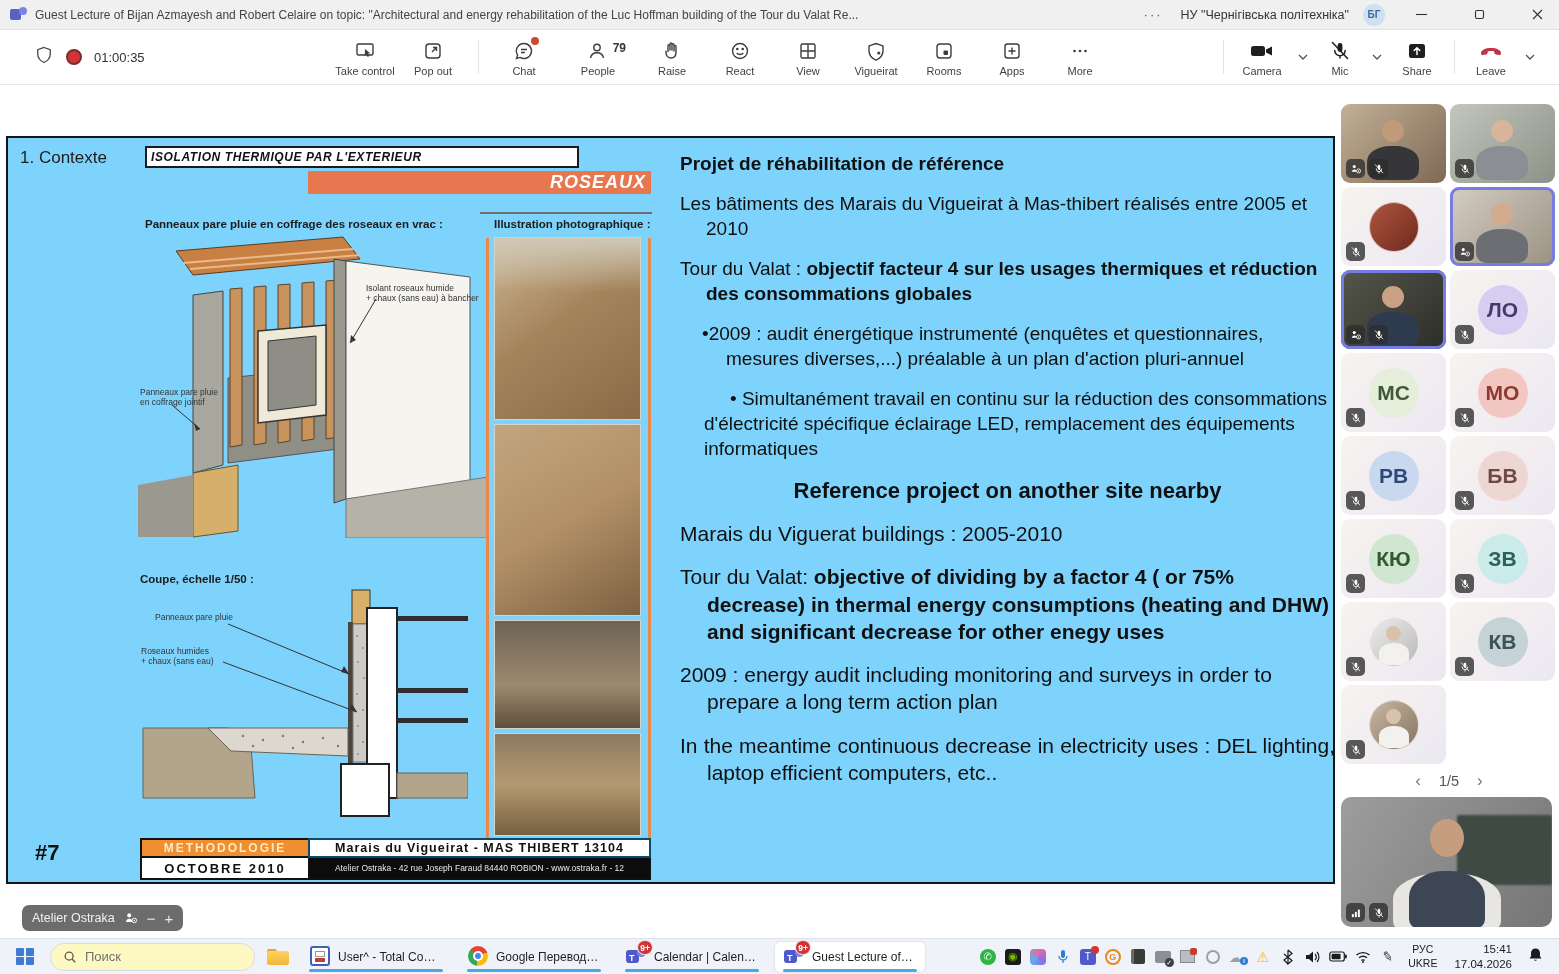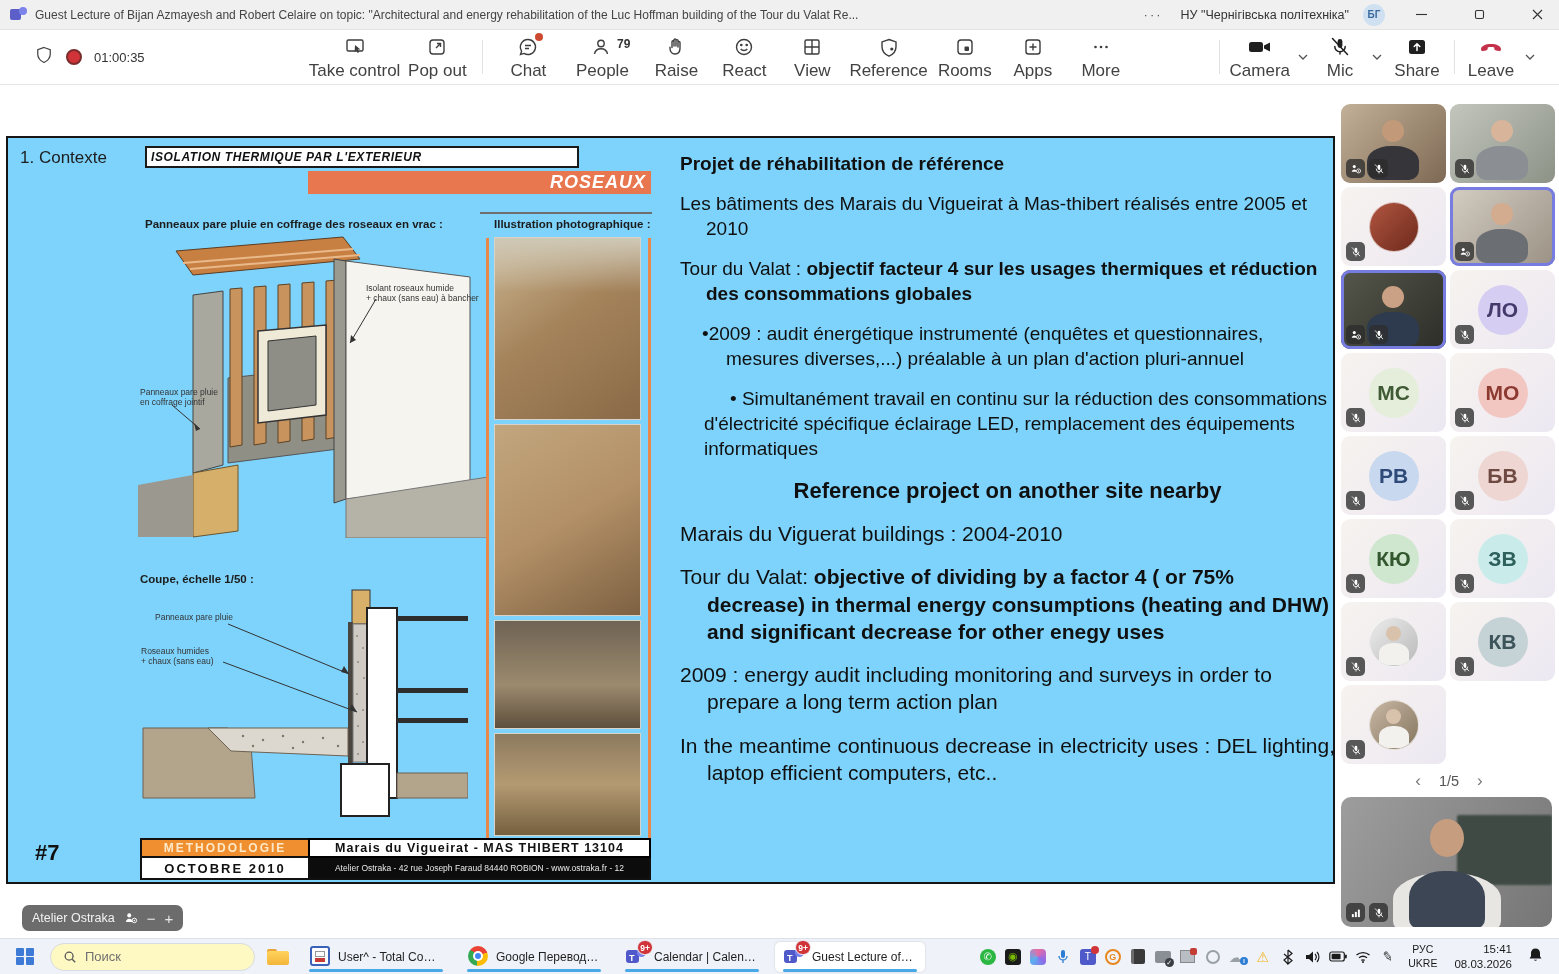--- a/index.html
+++ b/index.html
@@ -32,21 +32,21 @@
     border-bottom:1px solid #e6e6e6; display:flex; align-items:center;padding-left:20px;
   }
   .tb-status { display:flex; align-items:center; gap:12px; padding-left:14px; width:210px;}
   .shield-o { color:#444; }
   .rec-dot { width:16px; height:16px; border-radius:50%; border:2px solid #7a2b2b; background:#d13438;}
   .timer { font-size:13px; color:#333; }
   .tb-center { flex:1; display:flex; align-items:center; justify-content:center; gap:6px;}
   .tbtn { display:flex; flex-direction:column; align-items:center; justify-content:center;
     min-width:62px; height:52px; gap:2px; border-radius:6px; position:relative; cursor:pointer;}
   .tbtn .ticon { height:26px; display:flex; align-items:flex-end; justify-content:center; position:relative;}
-  .tbtn .tlabel { font-size:17px; color:#424242; white-space:nowrap;}
+  .tbtn .tlabel { font-size:11px; color:#424242; white-space:nowrap;}
   .chat-dot { position:absolute; right:-3px; top:0px; width:8px; height:8px; border-radius:50%; background:#cc4a31;}
   .people-count { position:absolute; right:-16px; top:4px; font-size:12px; font-weight:bold; color:#333;}
   .v-div { width:1px; height:34px; background:#e2e2e2; margin:0 8px;}
   .tb-right2 { display:flex; align-items:center; padding-right:18px; gap:2px;}
   .chev { display:flex; align-items:center; padding:0 6px; color:#555;}
   
   #main { position:absolute; left:0; top:85px; width:1559px; height:853px; background:#fff;}
   #slide-frame {
     position:absolute; left:6px; top:51px; width:1329px; height:748px;
     border:2px solid #151515; background:#7dd3fc; overflow:hidden;
@@ -60,21 +60,21 @@
     color:#fff; font-size:18px; font-weight:bold; font-style:italic; letter-spacing:1px;
     display:flex; align-items:center; justify-content:flex-end; padding-right:5px;}
   .cap { position:absolute; font-size:11.5px; font-weight:bold; color:#1c1c1c;}
   .photo-topline { position:absolute; left:472px; top:74px; width:172px; height:2px; background:#6f6f6f;}
   .orange-line { position:absolute; width:3px; background:#e8884a; top:100px; height:600px;}
   .photo { position:absolute; left:486px; width:147px; border:1px solid #d9d2c6;}
   .photo-sky { position:absolute; left:0; top:0; right:0; height:30%; background:linear-gradient(#cfc8b6,transparent);}
   .footer-row { position:absolute; left:132px; display:flex;}
   .f-cell { display:flex; align-items:center; justify-content:center; font-weight:bold; }
   .f-meth { width:168px; height:20px; background:#ef8f2f; color:#ffe9c8; font-size:12px; letter-spacing:2px; border:2px solid #111; border-right:none;}
-  .f-proj { width:343px; height:20px; background:#fff; color:#111; font-size:12.5px; letter-spacing:1px; border:2px solid #000000;}
+  .f-proj { width:343px; height:20px; background:#fff; color:#111; font-size:12.5px; letter-spacing:1px; border:2px solid #0c4a6e;}
   .f-date { width:168px; height:22px; background:#fff; color:#111; font-size:13px; letter-spacing:2px; border:2px solid #111; border-top:none; border-right:none;}
   .f-addr { width:343px; height:22px; background:#0c0c0c; color:#e8e8e8; font-size:8.5px; font-weight:normal; border:2px solid #111; border-top:none;}
   .slide-num { position:absolute; left:27px; top:702px; font-size:22px; font-weight:bold; color:#111;}
   
   #right-col { position:absolute; left:672px; top:14px; width:655px; color:#101010;}
   .para { margin:0 0 10px 0; }
   .fr-h { font-size:19px; font-weight:bold; line-height:1.3; margin-bottom:14px;}
   .fr { font-size:19px; line-height:1.32; padding-left:26px; text-indent:-26px; margin-bottom:15px;}
   .fr-b1 { font-size:19px; line-height:1.32; padding-left:46px; text-indent:-24px; margin-bottom:15px;}
   .fr-b2 { font-size:19px; line-height:1.32; padding-left:24px; text-indent:26px; margin-bottom:16px;}
@@ -249,21 +249,21 @@
         </span>
       <span class="tlabel">View</span>
     </div>
     <div class="tbtn">
       <span class="ticon">
           <svg width="24" height="24" viewBox="0 0 24 24" fill="none" stroke="#3d3d3d" stroke-width="1.4">
             <path d="M12 4.5l7 2.4v4.8c0 4.3-2.9 7.6-7 9.5-4.1-1.9-7-5.2-7-9.5V6.9z"></path>
             <circle cx="14.8" cy="14" r="1.6" fill="#3d3d3d" stroke="none"></circle>
           </svg>
         </span>
-      <span class="tlabel">Reference</span>
+      <span class="tlabel">Vigueirat</span>
     </div>
     <div class="tbtn">
       <span class="ticon">
           <svg width="24" height="24" viewBox="0 0 24 24" fill="none" stroke="#3d3d3d" stroke-width="1.4">
             <rect x="5" y="5" width="14" height="14" rx="3"></rect>
             <rect x="11.5" y="11.5" width="4.5" height="4.5" rx="1" fill="#3d3d3d" stroke="none"></rect>
           </svg>
         </span>
       <span class="tlabel">Rooms</span>
     </div>
@@ -444,21 +444,21 @@
       </div>
       <div class="slide-num">#7</div>
 
       <div id="right-col">
           <div class="para fr-h"><span class="b">Projet de réhabilitation de référence</span></div>
           <div class="para fr"><span>Les bâtiments des Marais du Vigueirat à Mas-thibert  réalisés entre 2005 et 2010</span></div>
           <div class="para fr"><span>Tour du Valat : </span><span class="b">objectif facteur 4 sur les usages thermiques et réduction des consommations globales</span></div>
           <div class="para fr-b1"><span>•2009 : audit énergétique instrumenté (enquêtes et questionnaires, mesures diverses,...) préalable à un plan d'action pluri-annuel</span></div>
           <div class="para fr-b2"><span>• Simultanément travail en continu sur la réduction des consommations d'électricité spécifique éclairage LED, remplacement des équipements informatiques</span></div>
           <div class="para en-h"><span class="b">Reference project on another site nearby</span></div>
-          <div class="para en"><span>Marais du Viguerat buildings : 2004-2010</span></div>
+          <div class="para en"><span>Marais du Viguerat buildings : 2005-2010</span></div>
           <div class="para en"><span>Tour du Valat: </span><span class="b">objective of dividing by a factor 4 ( or 75% decrease) in thermal energy consumptions (heating and DHW) and significant decrease for other enegy uses</span></div>
           <div class="para en"><span>2009 : energy  audit including monitoring and surveys in order to prepare a long term action plan</span></div>
           <div class="para en en-j"><span>In the meantime continuous decrease in electricity uses : DEL lighting, laptop efficient computers, etc..</span></div>
         </div>
     </div>
   </div>
 
   <div id="share-pill">
     <span>Atelier Ostraka</span>
     <span class="sp-ic">
@@ -856,20 +856,20 @@
         <span class="tray-ic">
           <span style="display:block;color:#1b1b1b;font-size:13px;line-height:16px;transform:rotate(10deg);">✎</span>
         </span>
       </div>
     <div id="lang">
       <div>РУС</div>
       <div>UKRE</div>
     </div>
     <div id="clock">
       <div>15:41</div>
-      <div>08.03.2026</div>
+      <div>17.04.2026</div>
     </div>
     <span class="bell"><svg width="15" height="16" viewBox="0 0 16 17">
           <path d="M8 1.5c2.9 0 4.8 2.1 4.8 4.8v3.4l1.6 2.6H1.6l1.6-2.6V6.3C3.2 3.6 5.1 1.5 8 1.5z" fill="#1b1b1b"></path>
           <path d="M6.4 13.6a1.7 1.7 0 0 0 3.2 0z" fill="#1b1b1b"></path>
         </svg></span>
   </div>
 </div>
 
 </body></html>

